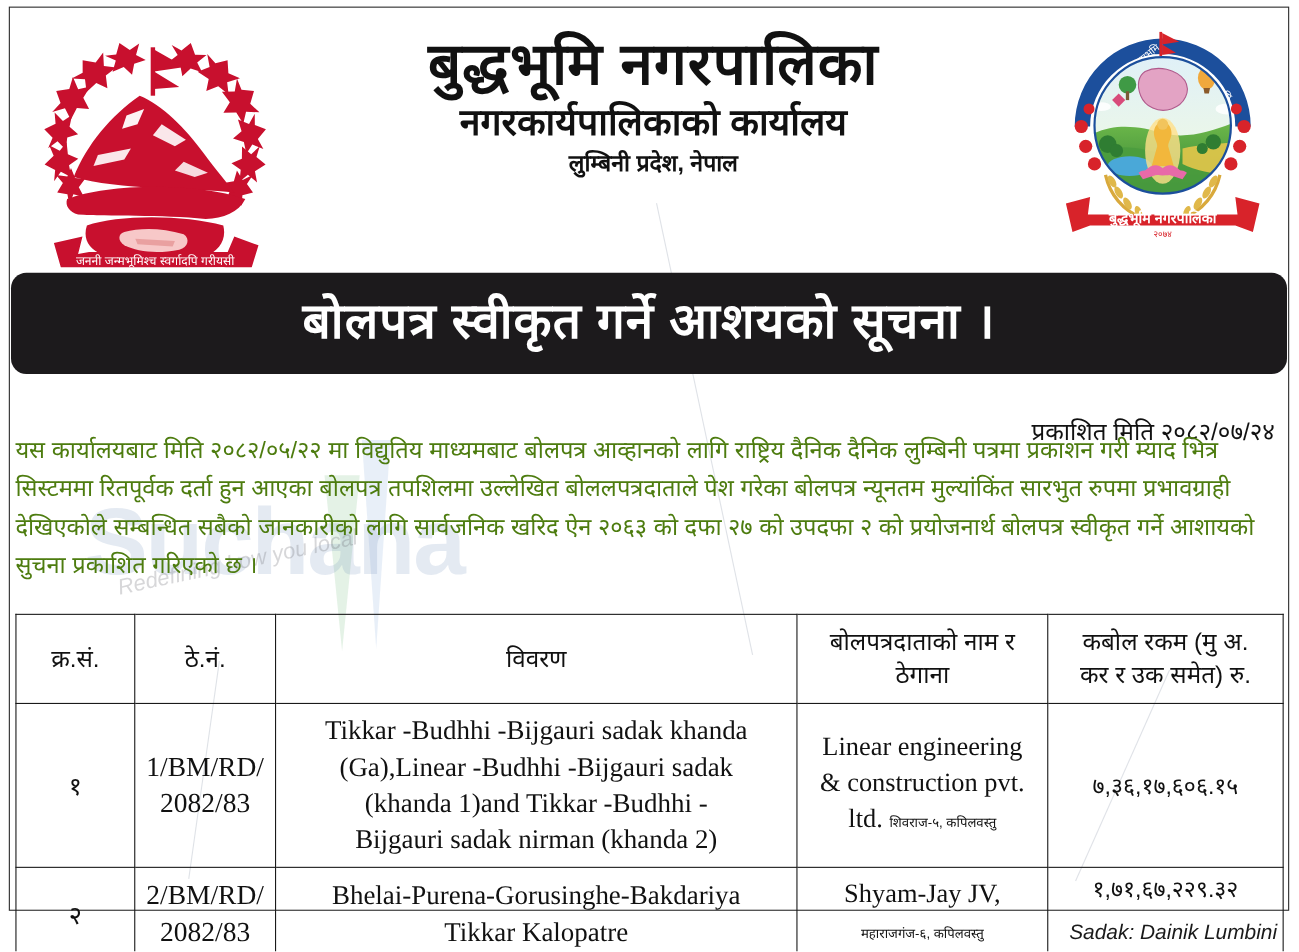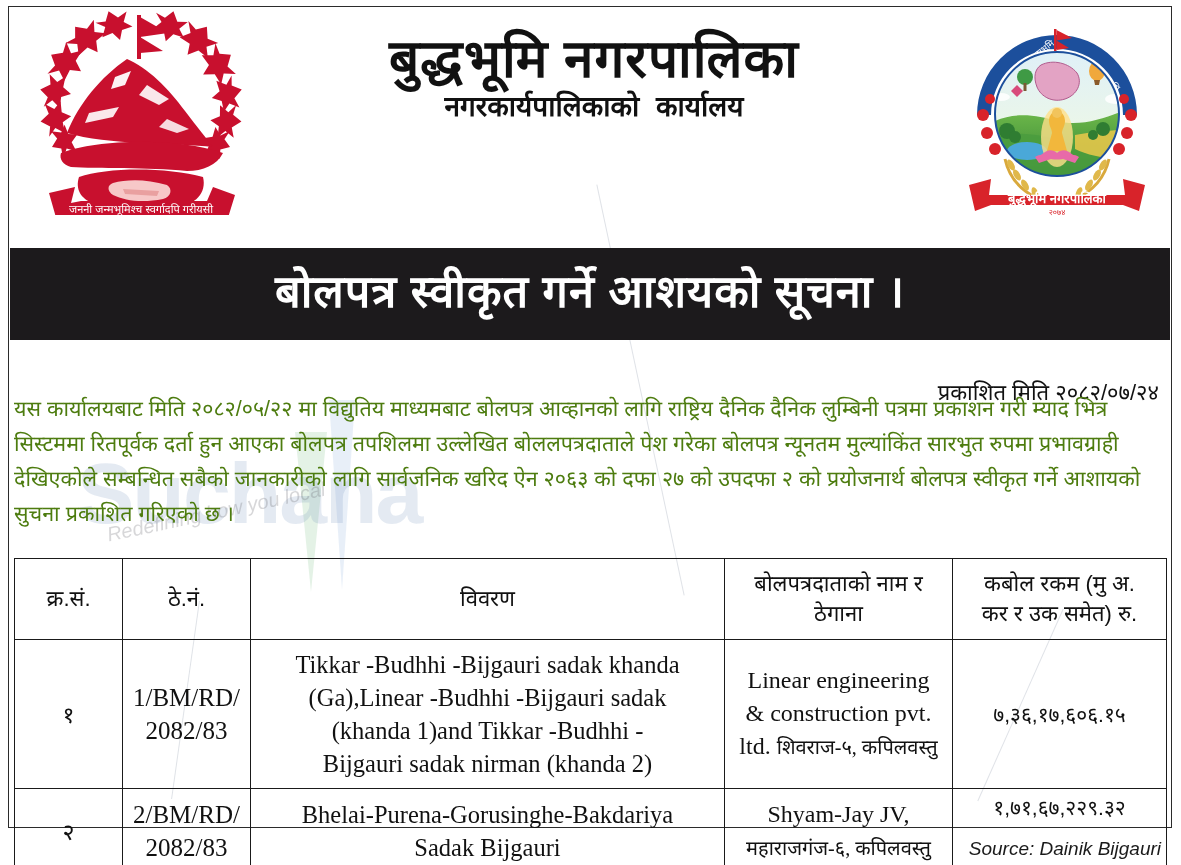--- a/index.html
+++ b/index.html
@@ -114,47 +114,46 @@
   }
   .org-name {
     font-size: 53px;
     font-weight: 700;
     line-height: 1.12;
     letter-spacing: 1px;
     color: #111;
     margin-top: 16px;
   }
   .org-office {
-    font-size: 28px;
+    font-size: 34px;
     font-weight: 700;
     line-height: 1.2;
     color: #111;
     margin-top: 4px;
-    font-family: Liberation Mono, monospace;
   }
   .org-addr1 {
     font-size: 21px;
     font-weight: 700;
     line-height: 1.3;
     color: #111;
     margin-top: 8px;
   }
   .org-addr2 {
     font-size: 21px;
     font-weight: 700;
     line-height: 1.3;
     color: #111;
     margin-top: 2px;
   }
 
   
   .emblem-left {
     position: absolute;
     left: 18px;
-    top: 0;
+    top: 28px;
     width: 228px;
     height: 208px;
   }
   .emblem-right {
     position: absolute;
     left: 948px;
     top: 12px;
     width: 200px;
     height: 205px;
   }
@@ -164,20 +163,21 @@
     position: absolute;
     left: 10px;
     top: 248px;
     width: 1160px;
     height: 92px;
     background: #1c1a1c;
     z-index: 3;
     display: flex;
     align-items: center;
     justify-content: center;
+    border-radius: 14px;
   }
   .banner-text {
     font-family: "Liberation Sans", sans-serif;
     color: #ffffff;
     font-size: 45px;
     font-weight: 700;
     letter-spacing: 1px;
     line-height: 1;
     padding-bottom: 6px;
   }
@@ -255,22 +255,22 @@
     font-family: "Liberation Serif", serif;
     font-size: 24.5px;
     line-height: 33px;
   }
   td.c-bid {
     font-family: "Liberation Serif", serif;
     font-size: 24px;
     line-height: 33px;
   }
   td.c-bid .np {
-    font-family: Liberation Serif, serif;
-    font-size: 20px;
+    font-family: Liberation Sans, sans-serif;
+    font-size: 12px;
   }
   td.c-amt {
     font-family: "Liberation Sans", sans-serif;
     font-size: 21px;
     vertical-align: top;
     padding-top: 10px;
     margin-left: 20px;
   }
   tr.row1 td { height: 140px; }
   tr.row2 td { height: 76px; }
@@ -380,20 +380,21 @@
                    L200,214 L176,208 L54,210 L30,214 Z"></path>
         </g>
 
         <text x="114" y="206" text-anchor="middle" fill="#ffffff" font-family="Liberation Sans, sans-serif" font-size="11">जननी जन्मभूमिश्च स्वर्गादपि गरीयसी</text>
       </svg>
     </div>
 
     <div class="header-center">
       <div class="org-name">बुद्धभूमि नगरपालिका</div>
       <div class="org-office">नगरकार्यपालिकाको कार्यालय</div>
+      <div class="org-addr2">लुम्बिनी प्रदेश, नेपाल</div>
     </div>
 
     <div class="emblem-right">
       <svg viewBox="0 0 200 205" width="200" height="205">
         <defs>
           <clipPath id="innerCircle">
               <circle cx="100" cy="95" r="62"></circle>
             </clipPath>
           <linearGradient id="skyG" x1="0" y1="0" x2="0" y2="1">
             <stop offset="0%" stop-color="#dff0f8"></stop>
@@ -554,27 +555,27 @@
           <td class="c-amt">७,३६,१७,६०६.१५</td>
         </tr>
         <tr class="row2">
           <td class="c-sn">२</td>
           <td class="c-tno">
             <div>2/BM/RD/</div>
             <div>2082/83</div>
           </td>
           <td class="c-desc">
             <div>Bhelai-Purena-Gorusinghe-Bakdariya</div>
-            <div>Sadak Bijgauri</div>
+            <div>Tikkar Kalopatre</div>
           </td>
           <td class="c-bid">
             <div>Shyam-Jay JV,</div>
             <div><span class="np">महाराजगंज-६, कपिलवस्तु</span></div>
           </td>
           <td class="c-amt">१,७१,६७,२२९.३२</td>
         </tr>
       </tbody>
     </table>
   </div>
 
-  <div class="footer">Source: Dainik Bijgauri</div>
+  <div class="footer">Sadak: Dainik Lumbini</div>
 
 </div>
 
 </body></html>

